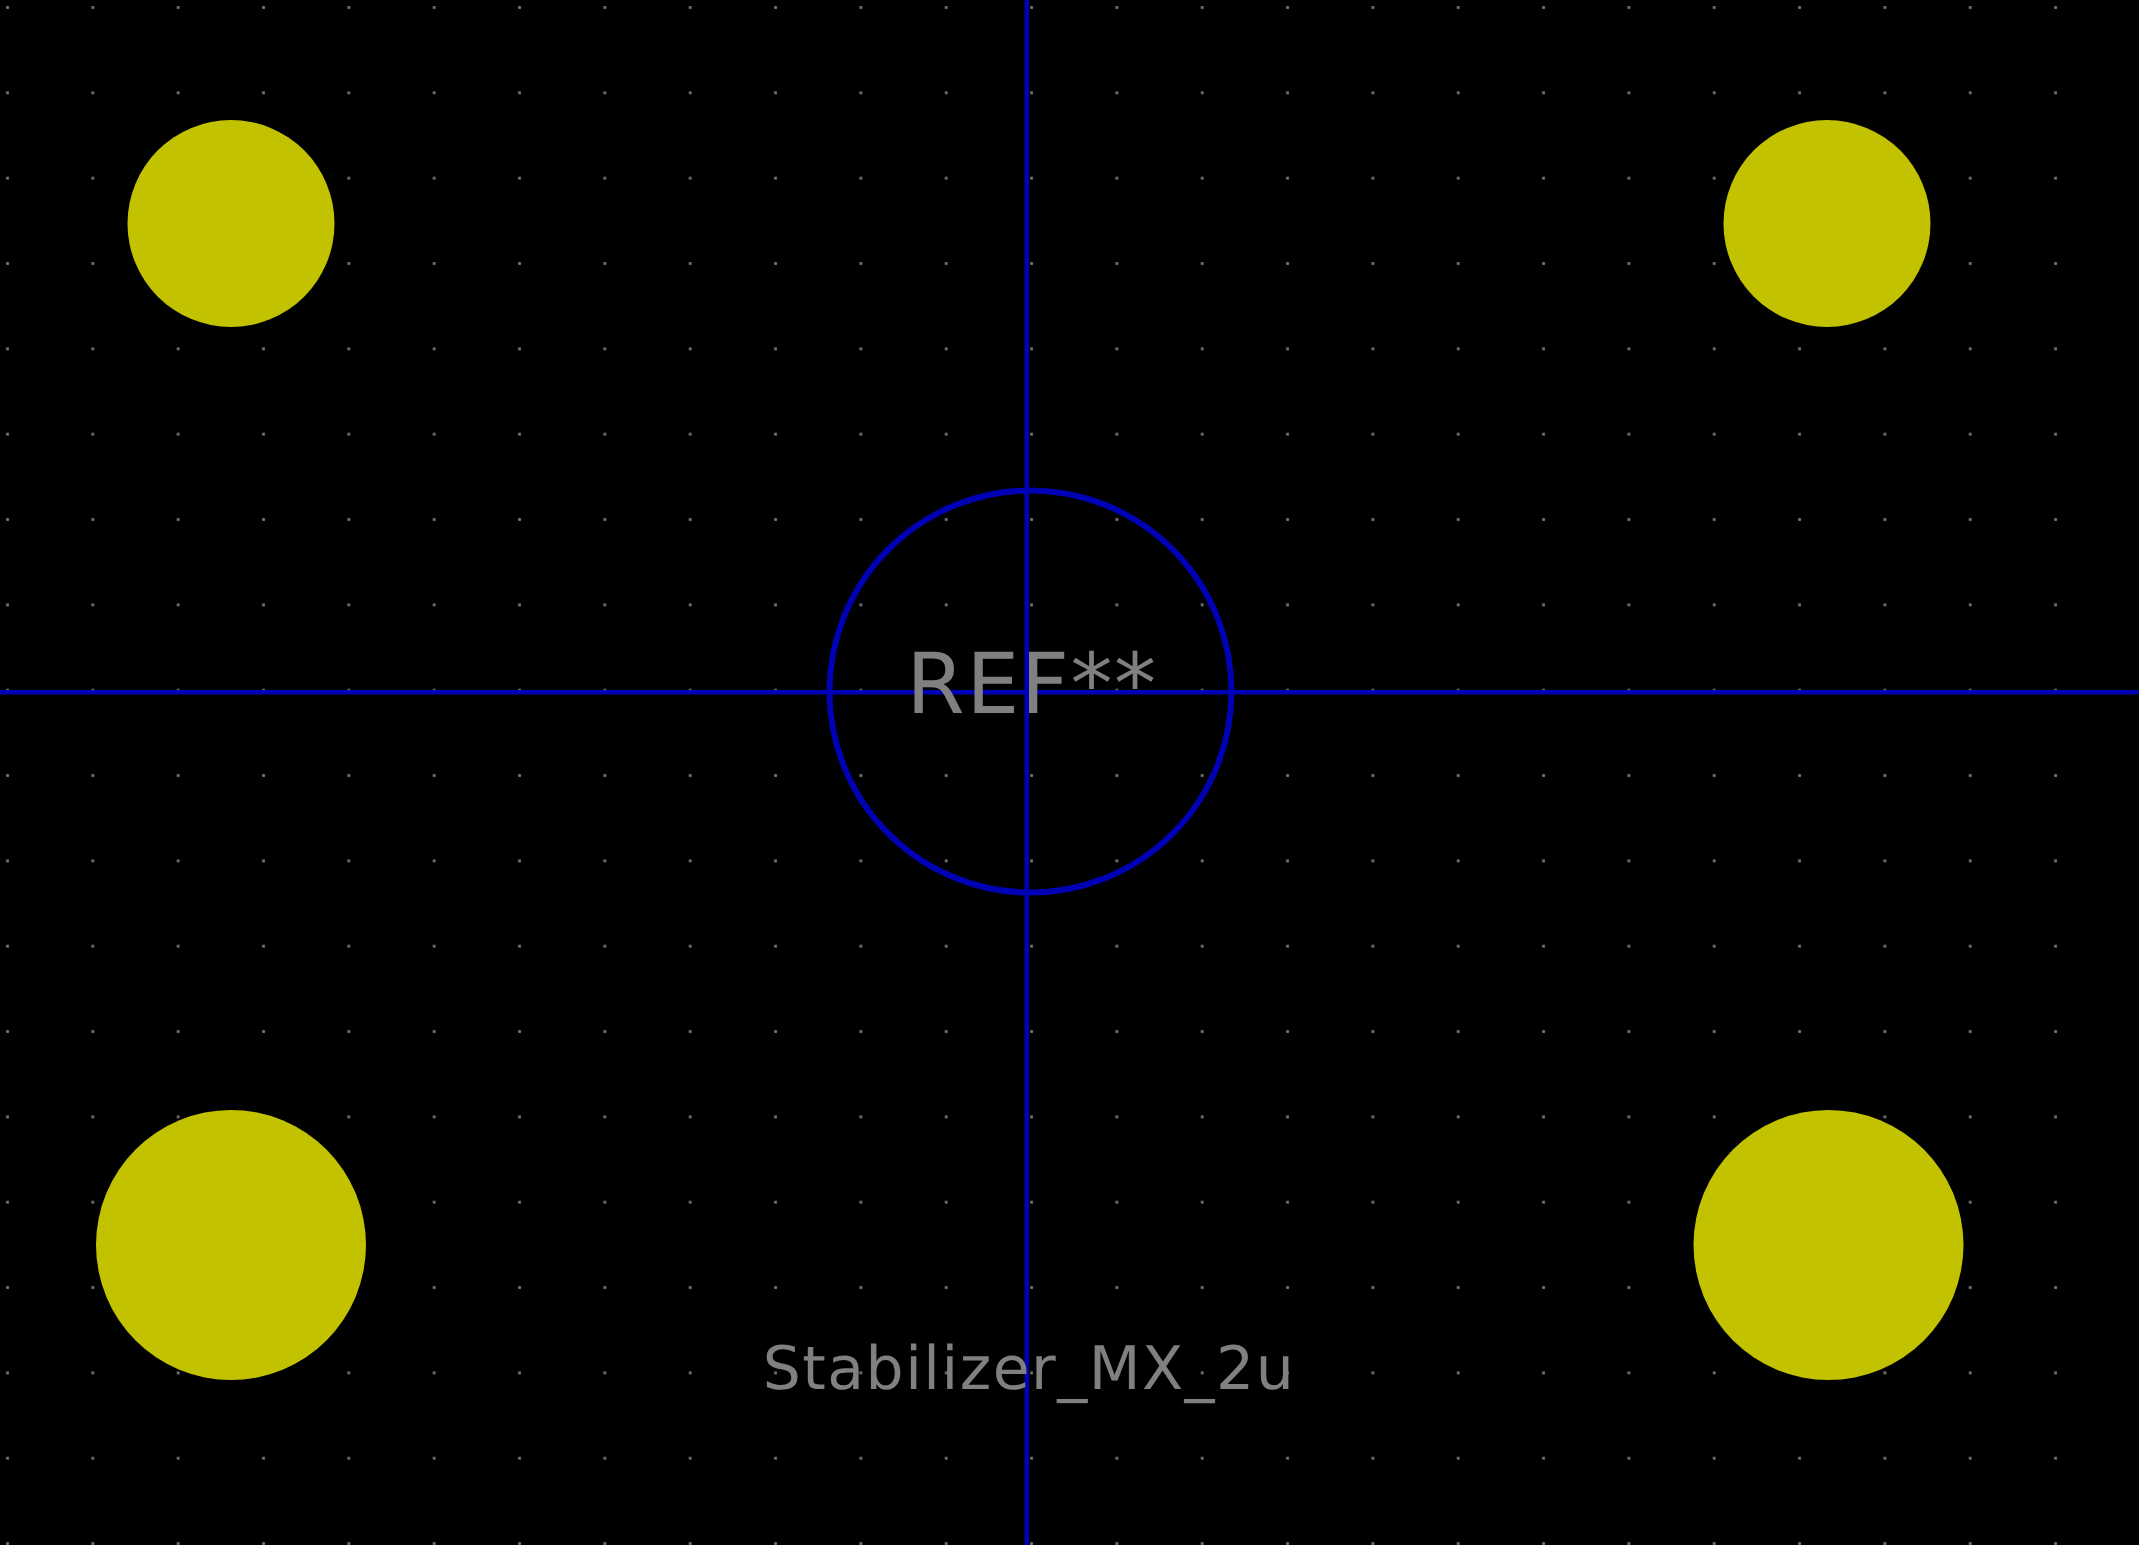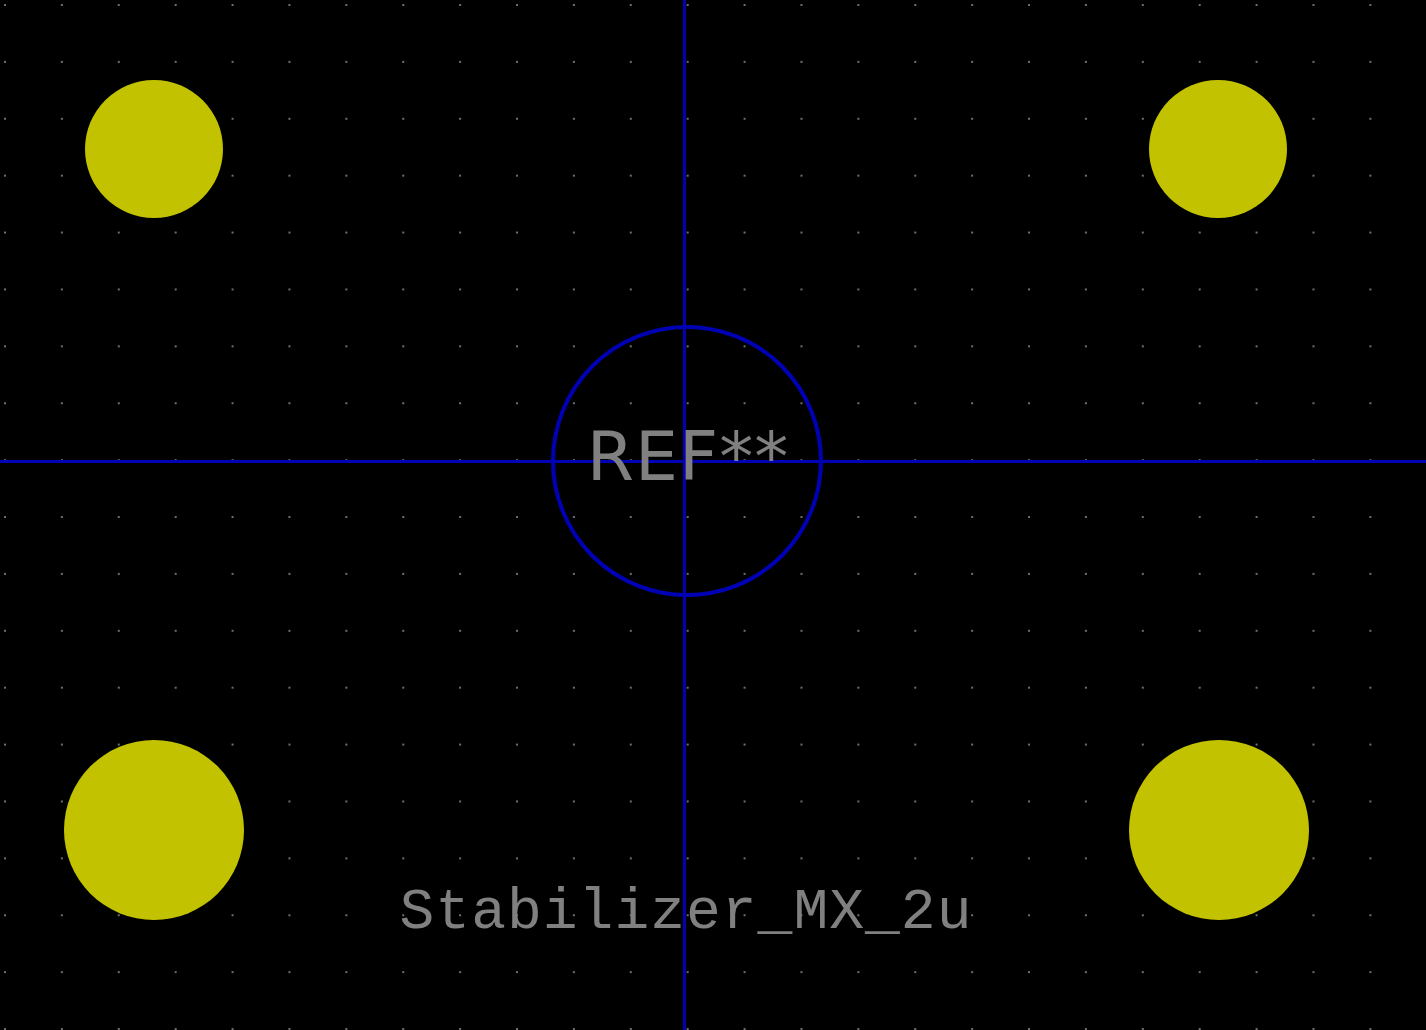--- a/index.html
+++ b/index.html
@@ -63,27 +63,26 @@
     color: #808080;
     white-space: nowrap;
     font-family: "DejaVu Sans", sans-serif;
     font-weight: 400;
     line-height: 1;
     transform: translate(-50%, -50%);
     letter-spacing: 0.5px;
     -webkit-font-smoothing: none;
   }
   #text-reference {
-    font-size: 68px;
+    font-size: 56px;
     letter-spacing: 1px;
   }
   #text-value {
-    font-size: 58px;
+    font-size: 40px;
     letter-spacing: 1px;
-    font-family: Liberation Mono, monospace;
   }
 </style>
 </head>
 <body>
 
 <div id="canvas-root" style="width: 1426px; height: 1030px; background: rgb(0, 0, 0);">
 
   <div id="grid-layer" style="width: 1426px; height: 1030px; background-size: 56.9px 56.9px; background-image: radial-gradient(circle at 1px 1px, rgb(110, 110, 110) 0.9px, rgba(0, 0, 0, 0) 1.15px);"></div>
 
   <div class="axis-line" id="axis-horizontal" style="top: 460px; width: 1426px; background: rgb(0, 0, 180);"></div>

